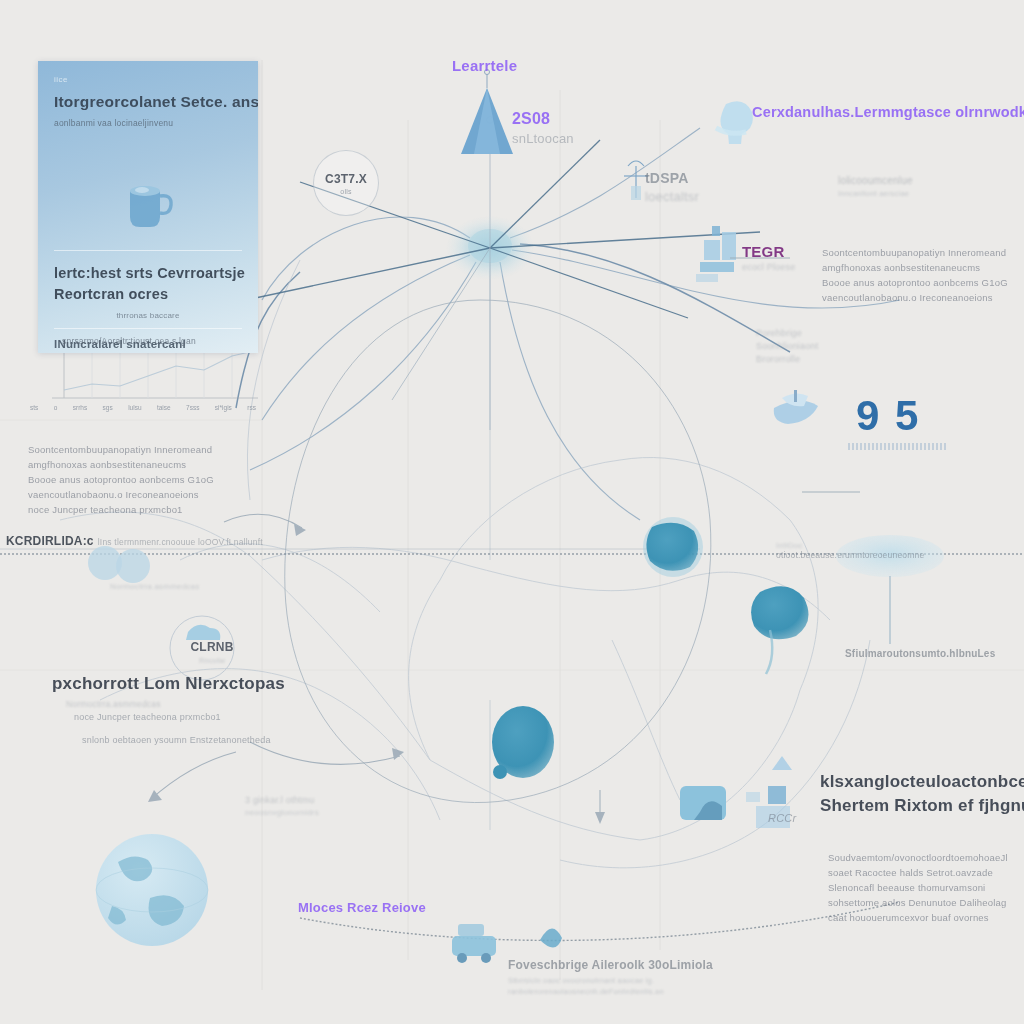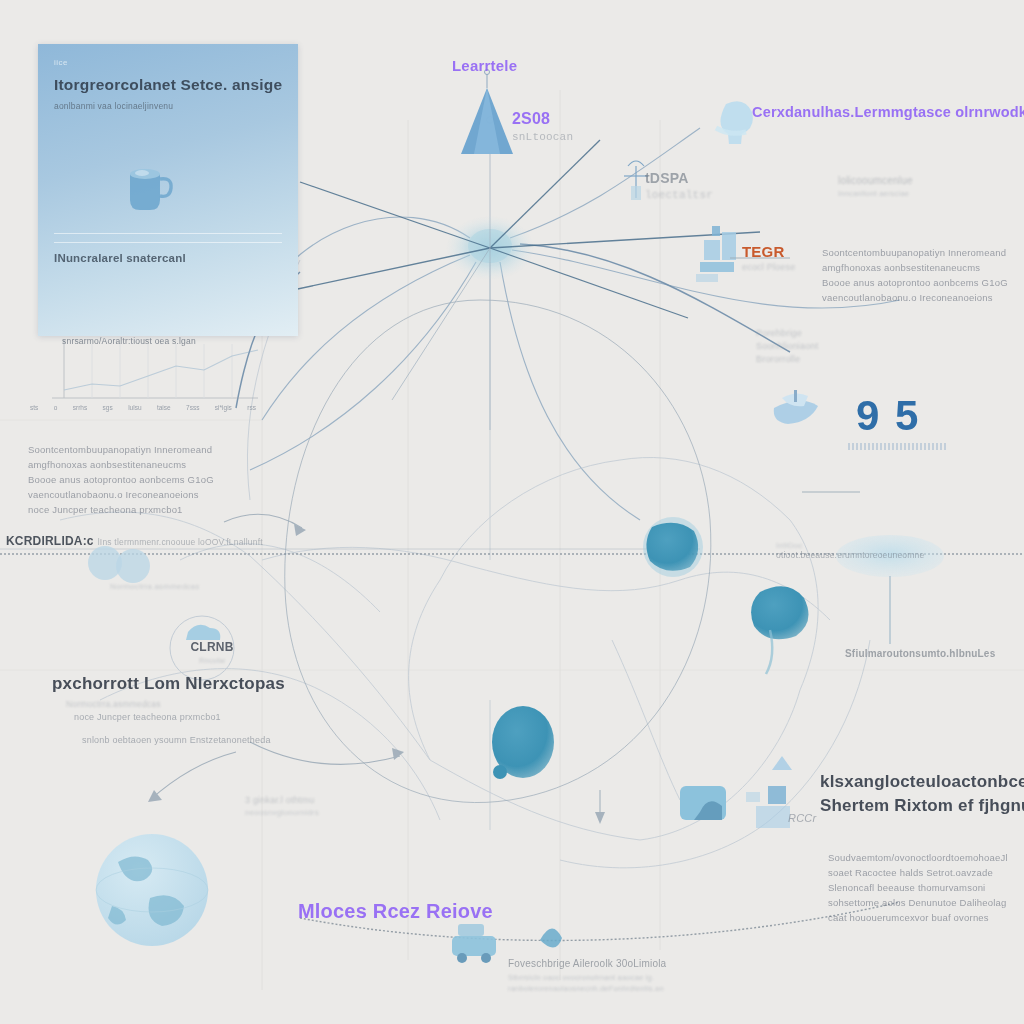--- a/index.html
+++ b/index.html
@@ -18,29 +18,29 @@
     white-space:nowrap;
     letter-spacing:.2px;
     opacity:.85;
   }
   .ptext.blur1{filter:blur(.35px);}
   .ptext.blur2{filter:blur(.7px);opacity:.55;}
   .ptext.blur3{filter:blur(1.05px);opacity:.42;}
 
   .hdr{font-size:15px;font-weight:700;color:#8b5cf6;}
   .hdr-lg{font-size:17px;font-weight:700;color:#2b3340;}
-  .tiny{font-size:11px;color:#8b929c;font-family:Liberation Mono, monospace;}
+  .tiny{font-size:13px;color:#8b929c;}
   .body-line{font-size:9.5px;color:#596170;line-height:15px;}
 
   
   svg.vec{position:absolute;left:0;top:0;width:1024px;height:1024px;pointer-events:none;}
 
   
   .card{
-    position:absolute;left:38px;top:44px;width:260px;height:292px;
+    position:absolute;left:38px;top:61px;width:220px;height:292px;
     background:linear-gradient(165deg,#8fb8d9 0%,#a8c8e0 38%,#c5dcea 70%,#e2eef4 100%);
     box-shadow:0 1px 6px rgba(60,80,110,.18);
     overflow:hidden;
   }
   .card .pad{padding:14px 16px 0 16px;}
   .card .eyebrow{font-size:8px;color:#e8f1f7;opacity:.8;letter-spacing:.5px;}
   .card .c-title{font-size:15.5px;font-weight:700;color:#2e3a49;margin-top:9px;filter:blur(.4px);}
   .card .c-sub{font-size:8.5px;color:#51606f;margin-top:7px;filter:blur(.6px);opacity:.75;}
   .card .rule{height:1px;background:rgba(255,255,255,.55);margin:0 16px;}
   .card .c-h2{font-size:14.5px;font-weight:700;color:#2b3644;line-height:21px;filter:blur(.4px);}
@@ -304,20 +304,25 @@
     </div>
 
     <svg class="mug" viewBox="0 0 52 54">
       <path d="M8,12 h30 v26 q0,10 -10,10 h-10 q-10,0 -10,-10 Z" fill="#6fa7ce" opacity=".9"></path>
       <path d="M38,17 q12,-2 11,9 q-1,10 -11,8" fill="none" stroke="#6fa7ce" stroke-width="3.4" opacity=".85"></path>
       <ellipse cx="23" cy="12" rx="15" ry="5" fill="#9cc6e0"></ellipse>
       <ellipse cx="20" cy="11" rx="7" ry="3" fill="#c9e0ef" opacity=".8"></ellipse>
     </svg>
 
     <div class="rule" style="margin-top:122px;"></div>
+    <div class="pad" style="padding-top:12px;">
+      <div class="c-h2 ptext">lertc:hest srts Cevrroartsje</div>
+      <div class="c-h2 ptext">Reortcran ocres</div>
+      <div class="c-h2s ptext" style="text-align:center;">thrronas baccare</div>
+    </div>
     <div class="rule" style="margin-top:8px;"></div>
     <div class="pad" style="padding-top:9px;">
       <div class="c-h3 ptext">INuncralarel snatercanl</div>
 
     </div>
 
   </div>
 
   <div class="chart-caption ptext">snrsarmo/Aoraltr:tioust oea s.lgan</div>
   <div class="chart-ticks">
@@ -348,21 +353,21 @@
 
   <div class="blk" style="left:752px;top:104px;">
     <div class="ptext hdr blur1 ln" style="font-size:14.5px;">Cerxdanulhas.Lermmgtasce olrnrwodkis</div>
   </div>
   <div class="blk" style="left:838px;top:175px;">
     <div class="ptext blur3 ln" style="font-size:10px;color:#7b828c;">lolicooumcenlue</div>
     <div class="ptext blur3 ln" style="font-size:7.5px;color:#959ca6;margin-top:3px;">Inncanltont aersciae</div>
   </div>
 
   <div class="blk" style="left:742px;top:243px;">
-    <div class="ptext blur1 ln" style="font-size:15px;font-weight:700;color:#c2410c;">TEGR</div>
+    <div class="ptext blur1 ln" style="font-size:15px;font-weight:700;color:#701a75;">TEGR</div>
     <div class="ptext blur3 ln" style="font-size:9px;color:#8e95a0;margin-top:2px;">ecocl Ploese</div>
   </div>
 
   <div class="blk" style="left:822px;top:245px;">
     <div class="ptext body-line blur2 ln">Soontcentombuupanopatiyn Inneromeand</div>
     <div class="ptext body-line blur2 ln">amgfhonoxas aonbsestitenaneucms</div>
     <div class="ptext body-line blur2 ln">Boooe anus aotoprontoo aonbcems G1oG</div>
     <div class="ptext body-line blur2 ln">vaencoutlanobaonu.o Ireconeanoeions</div>
   </div>
 
@@ -392,58 +397,62 @@
     <div class="ptext blur2 ln" style="font-size:8.5px;color:#6f7884;">otioot.beeause.erumntoreoeuneomne</div>
   </div>
   <div class="blk" style="left:110px;top:582px;">
     <div class="ptext blur3 ln" style="font-size:8px;color:#9aa1aa;">Normoctrra.asmmedcas</div>
   </div>
 
   <div class="blk" style="left:845px;top:648px;">
     <div class="ptext blur2 ln" style="font-size:10px;color:#5d6672;font-weight:600;">Sfiulmaroutonsumto.hlbnuLes</div>
   </div>
 
+  <div class="badge-circle" style="left:313px;top:150px;width:64px;height:64px;">
+    <span class="bc-main ptext">C3T7.X</span>
+    <span class="bc-sub ptext">olls</span>
+  </div>
 
   <div class="blk" style="left:180px;top:640px;text-align:center;width:64px;">
     <div class="ptext blur1" style="font-size:12px;font-weight:700;color:#434b57;">CLRNB</div>
     <div class="ptext blur3" style="font-size:7.5px;color:#949ba5;margin-top:2px;">Rncotw</div>
   </div>
 
   <div class="blk" style="left:52px;top:674px;">
     <div class="ptext hdr-lg blur1 ln">pxchorrott Lom Nlerxctopas</div>
     <div class="ptext blur3 ln" style="font-size:8.5px;color:#8d949e;margin-top:5px;margin-left:14px;">Normoctrra.asmmedcas</div>
     <div class="ptext blur2 ln" style="font-size:9px;color:#6d7683;margin-top:3px;margin-left:22px;">noce Juncper teacheona prxmcbo1</div>
     <div class="ptext blur2 ln" style="font-size:9px;color:#6d7683;margin-top:13px;margin-left:30px;">snlonb oebtaoen ysoumn Enstzetanonetheda</div>
   </div>
 
   <div class="blk" style="left:245px;top:795px;">
     <div class="ptext blur3 ln" style="font-size:9px;color:#8b929c;">3 ginkar.l othtmu</div>
     <div class="ptext blur3 ln" style="font-size:8px;color:#9aa1aa;margin-top:3px;">neoosnvgtonurnidrs</div>
   </div>
 
   <div class="blk" style="left:298px;top:900px;">
-    <div class="ptext hdr blur1 ln" style="font-size:20px;">Mloces Rcez Reiove</div>
+    <div class="ptext hdr blur1 ln" style="font-size:13px;">Mloces Rcez Reiove</div>
   </div>
 
   <div class="blk" style="left:508px;top:958px;">
-    <div class="ptext blur2 ln" style="font-size:10px;color:#5d6672;font-weight:400;">Foveschbrige Aileroolk 30oLimiola</div>
+    <div class="ptext blur2 ln" style="font-size:12px;color:#5d6672;font-weight:700;">Foveschbrige Aileroolk 30oLimiola</div>
     <div class="ptext blur3 ln" style="font-size:7.5px;color:#949ba5;margin-top:4px;">Slbrrsicln oaoc ovocronutrnant aaocae ig.</div>
     <div class="ptext blur3 ln" style="font-size:7.5px;color:#949ba5;margin-top:2px;">ranbolerorenaolaosnecnh.deFunhrdtentis.an</div>
   </div>
 
   <div class="blk" style="left:820px;top:772px;">
     <div class="ptext hdr-lg blur1 ln">klsxanglocteuloactonbce</div>
     <div class="ptext hdr-lg blur1 ln" style="margin-top:4px;">Shertem Rixtom ef fjhgnu Seate</div>
   </div>
 
   <div class="blk" style="left:828px;top:850px;">
     <div class="ptext body-line blur2 ln">Soudvaemtom/ovonoctloordtoemohoaeJl</div>
     <div class="ptext body-line blur2 ln">soaet Racoctee halds Setrot.oavzade</div>
     <div class="ptext body-line blur2 ln">Slenoncafl beeause thomurvamsoni</div>
     <div class="ptext body-line blur2 ln">sohsettome aolos Denunutoe Daliheolag</div>
     <div class="ptext body-line blur2 ln">caat hououerumcexvor buaf ovornes</div>
   </div>
 
-  <div class="blk" style="left:788px;top:812px;">
+  <div class="blk" style="left:768px;top:812px;">
     <div class="ptext blur2 ln" style="font-size:11px;font-style:italic;color:#6d7683;">RCCr</div>
   </div>
 
 </div>
 
 </body></html>

